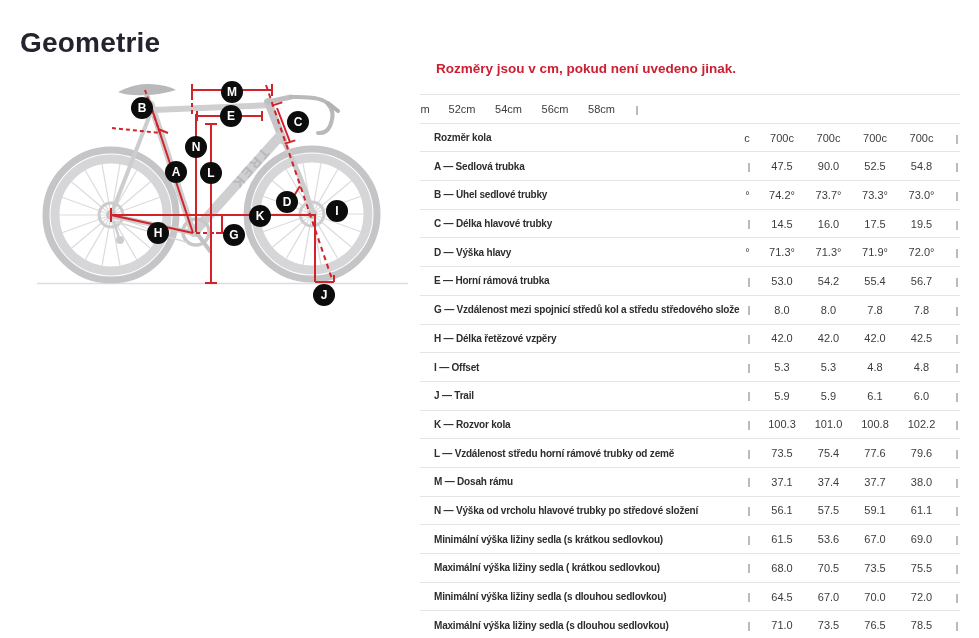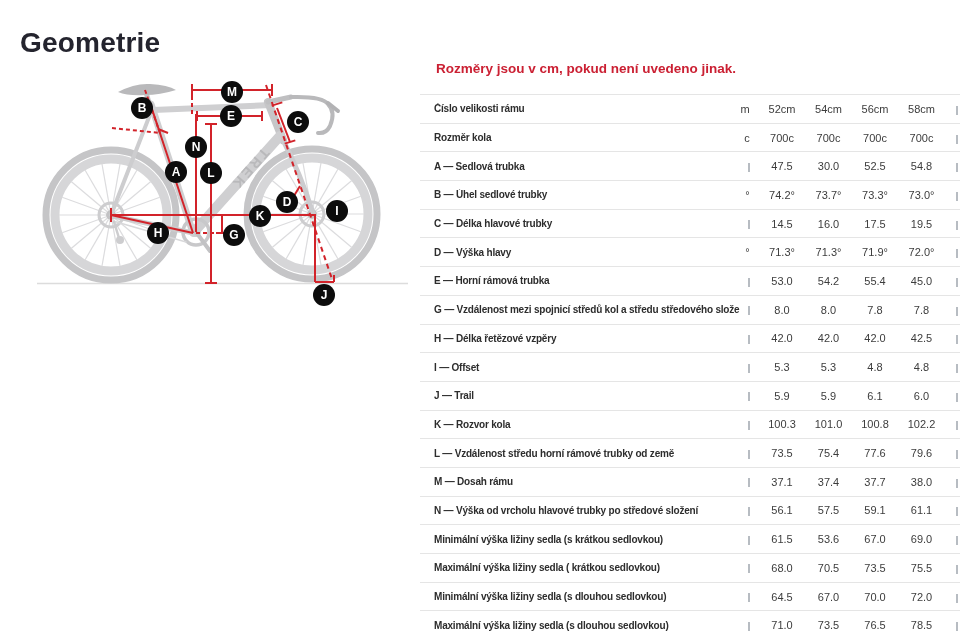--- a/index.html
+++ b/index.html
@@ -194,21 +194,20 @@
       <div class="geo-label" style="left: 200px; top: 162px;">L</div>
       <div class="geo-label" style="left: 221px; top: 81px;">M</div>
       <div class="geo-label" style="left: 185px; top: 136px;">N</div>
     </div>
 </div>
 
 <div class="panel">
   <p class="note">Rozměry jsou v cm, pokud není uvedeno jinak.</p>
   <div class="geo-table">
       <div class="grow">
-        <div class="glabel">Číslo velikosti rámu</div>
         <div class="gstrip">
           <div class="gcell gpartial">m</div>
           <div class="gcell">52cm</div>
           <div class="gcell">54cm</div>
           <div class="gcell">56cm</div>
           <div class="gcell">58cm</div>
           <span class="sliver sliver-right"></span>
         </div>
       </div>
       <div class="grow">
@@ -220,21 +219,21 @@
           <div class="gcell">700c</div>
           <div class="gcell">700c</div>
           <span class="sliver sliver-right"></span>
         </div>
       </div>
       <div class="grow">
         <div class="glabel">A — Sedlová trubka</div>
         <div class="gstrip">
           <div class="gcell gpartial"><span class="sliver"></span></div>
           <div class="gcell">47.5</div>
-          <div class="gcell">30.0</div>
+          <div class="gcell">90.0</div>
           <div class="gcell">52.5</div>
           <div class="gcell">54.8</div>
           <span class="sliver sliver-right"></span>
         </div>
       </div>
       <div class="grow">
         <div class="glabel">B — Úhel sedlové trubky</div>
         <div class="gstrip">
           <div class="gcell gpartial">°</div>
           <div class="gcell">74.2°</div>
@@ -266,21 +265,21 @@
           <span class="sliver sliver-right"></span>
         </div>
       </div>
       <div class="grow">
         <div class="glabel">E — Horní rámová trubka</div>
         <div class="gstrip">
           <div class="gcell gpartial"><span class="sliver"></span></div>
           <div class="gcell">53.0</div>
           <div class="gcell">54.2</div>
           <div class="gcell">55.4</div>
-          <div class="gcell">45.0</div>
+          <div class="gcell">56.7</div>
           <span class="sliver sliver-right"></span>
         </div>
       </div>
       <div class="grow">
         <div class="glabel">G — Vzdálenost mezi spojnicí středů kol a středu středového složení</div>
         <div class="gstrip">
           <div class="gcell gpartial"><span class="sliver"></span></div>
           <div class="gcell">8.0</div>
           <div class="gcell">8.0</div>
           <div class="gcell">7.8</div>

